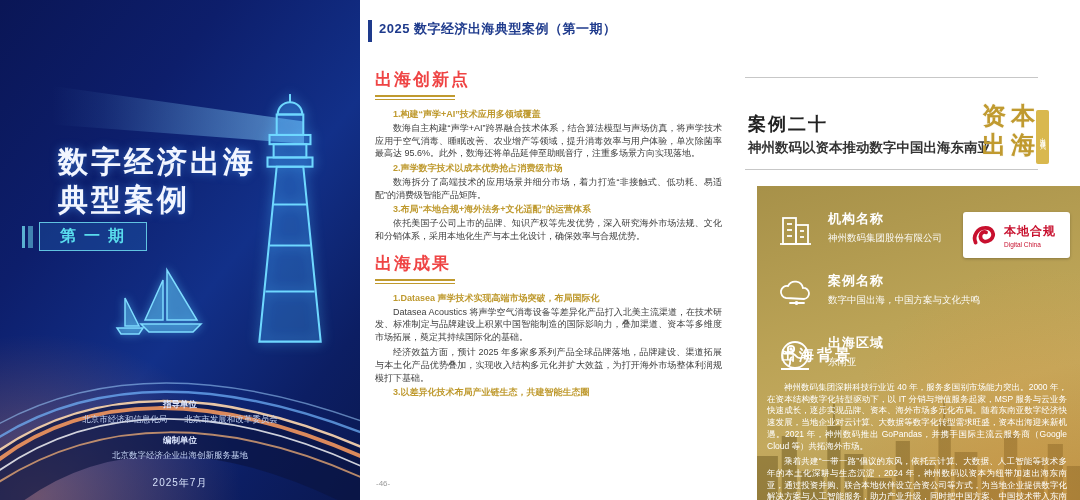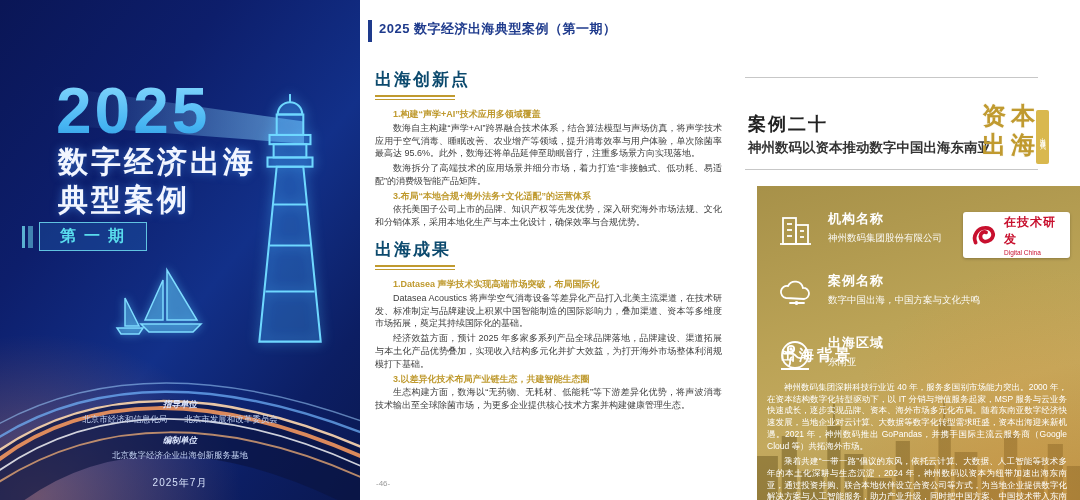--- a/index.html
+++ b/index.html
@@ -20,31 +20,31 @@
   .cover-t1 { position:absolute; left:58px; top:142px; font-size:30px; font-weight:bold; color:#f2f6ff; letter-spacing:3px;
            text-shadow:0 0 8px rgba(80,160,255,.55); }
   .cover-t2 { position:absolute; left:58px; top:180px; font-size:30px; font-weight:bold; color:#f2f6ff; letter-spacing:3px;
            text-shadow:0 0 8px rgba(80,160,255,.55); }
   .issue-wrap { position:absolute; left:22px; top:222px; display:flex; align-items:center; }
   .issue-bar1 { width:3px; height:22px; background:rgba(110,215,235,.8); margin-right:3px; }
   .issue-bar2 { width:5px; height:22px; background:rgba(110,215,235,.55); margin-right:6px; }
   .issue-box { border:1px solid rgba(110,220,240,.85); background:rgba(35,100,180,.35);
            color:#59dced; font-size:16px; font-weight:bold; letter-spacing:8px; padding:3px 14px 3px 20px; }
   .cover-footer { position:absolute; left:0; bottom:10px; width:100%; text-align:center; color:#ccd8f6; }
-  .cf-label { font-size:8.5px; font-weight:bold; color:#dfe8ff; margin-top:9px;font-style:italic; }
+  .cf-label { font-size:8.5px; font-weight:bold; color:#dfe8ff; margin-top:9px; }
   .cf-line  { font-size:8.5px; margin-top:3px; color:#c3d2f2; }
   .cf-date  { font-size:10px; margin-top:14px; color:#d5e0fa; letter-spacing:1px; }
 
   
   .page-mid { position:absolute; left:360px; top:0; width:375px; height:500px; background:#ffffff; overflow:hidden; }
   .mid-header { position:absolute; left:8px; top:20px; display:flex; align-items:flex-start; }
   .mid-header-bar { width:4px; height:22px; background:#1e3a8c; margin-right:7px; }
   .mid-header-text { font-size:13px; font-weight:bold; color:#1e3a8c; letter-spacing:.5px; }
   .mid-content { position:absolute; left:15px; right:13px; top:68px; font-size:9px; line-height:1.42; }
-  .sec-head { color:#0c4a6e; font-weight:bold; font-size:17px; letter-spacing:2px; }
+  .sec-head { color:#ef4444; font-weight:bold; font-size:17px; letter-spacing:2px; }
   .sec-ul1 { width:80px; height:2px; background:#c09a2e; margin-top:3px; }
   .sec-ul2 { width:80px; height:1px; background:#c09a2e; margin-top:2px; margin-bottom:8px; }
   .sec2 { margin-top:9px; }
   p.pt { color:#bf9a2f; font-weight:bold; text-indent:2em; margin:1px 0; }
   p.bd { color:#3d3d3d; text-align:justify; text-indent:2em; margin:0 0 2px; }
   .page-num { position:absolute; left:16px; bottom:12px; font-size:8px; color:#9a9a9a; }
 
   
   .page-right { position:absolute; left:735px; top:0; width:345px; height:500px; background:#ffffff; overflow:hidden;margin-top:36px; }
   .rp-rule { position:absolute; height:1px; background:#c7c7c7; left:10px; width:293px; }
@@ -114,21 +114,20 @@
     <svg style="position:absolute;left:105px;top:258px;width:130px;height:85px;filter:drop-shadow(0 0 4px rgba(90,200,255,.7));" viewBox="0 0 130 85">
       <g stroke="#7fdcff" stroke-width="1.5" fill="rgba(110,220,255,0.35)">
         <polygon points="62,62 62,12 92,62"></polygon>
         <polygon points="58,62 58,22 40,62"></polygon>
         <path d="M36 66 L96 66 L88 74 L44 74 Z"></path>
         <polygon points="20,68 20,40 34,68"></polygon>
         <path d="M12 70 L38 70 L34 76 L16 76 Z"></path>
       </g>
     </svg>
 
-    <div class="cover-year">2025</div>
     <div class="cover-t1">数字经济出海</div>
     <div class="cover-t2">典型案例</div>
 
     <div class="issue-wrap">
       <div class="issue-bar1"></div>
       <div class="issue-bar2"></div>
       <div class="issue-box">第一期</div>
     </div>
 
     <div class="cover-footer">
@@ -146,35 +145,35 @@
       <div class="mid-header-text">2025 数字经济出海典型案例（第一期）</div>
     </div>
 
     <div class="mid-content">
       <div class="sec-head">出海创新点</div>
       <div class="sec-ul1"></div>
       <div class="sec-ul2"></div>
 
       <p class="pt">1.构建“声学+AI”技术应用多领域覆盖</p>
       <p class="bd">数海自主构建“声学+AI”跨界融合技术体系，结合算法模型与声场仿真，将声学技术应用于空气消毒、睡眠改善、农业增产等领域，提升消毒效率与用户体验，单次除菌率最高达 95.6%。此外，数海还将单品延伸至助眠音疗，注重多场景方向实现落地。</p>
+      <p class="pt">2.声学数字技术以成本优势抢占消费级市场</p>
       <p class="bd">数海拆分了高端技术的应用场景并细分市场，着力打造“非接触式、低功耗、易适配”的消费级智能产品矩阵。</p>
       <p class="pt">3.布局“本地合规+海外法务+文化适配”的运营体系</p>
       <p class="bd">依托美国子公司上市的品牌、知识产权等先发优势，深入研究海外市场法规、文化和分销体系，采用本地化生产与本土化设计，确保效率与合规优势。</p>
 
       <div class="sec2">
         <div class="sec-head">出海成果</div>
         <div class="sec-ul1"></div>
         <div class="sec-ul2"></div>
       </div>
 
       <p class="pt">1.Datasea 声学技术实现高端市场突破，布局国际化</p>
       <p class="bd">Datasea Acoustics 将声学空气消毒设备等差异化产品打入北美主流渠道，在技术研发、标准制定与品牌建设上积累中国智能制造的国际影响力，叠加渠道、资本等多维度市场拓展，奠定其持续国际化的基础。</p>
       <p class="bd">经济效益方面，预计 2025 年多家多系列产品全球品牌落地，品牌建设、渠道拓展与本土化产品优势叠加，实现收入结构多元化并扩大效益，为打开海外市场整体利润规模打下基础。</p>
       <p class="pt">3.以差异化技术布局产业链生态，共建智能生态圈</p>
-      <p class="bd">生态构建方面，数海以“无药物、无耗材、低能耗”等下游差异化优势，将声波消毒技术输出至全球除菌市场，为更多企业提供核心技术方案并构建健康管理生态。</p>
     </div>
 
     <div class="page-num">-46-</div>
   </div>
 
   <div class="page-right">
     <div class="rp-rule rp-rule-top"></div>
     <div class="rp-rule rp-rule-bot"></div>
     <div class="rp-case-no">案例二十</div>
     <div class="rp-case-title">神州数码以资本推动数字中国出海东南亚</div>
@@ -257,21 +256,21 @@
         </div>
       </div>
 
       <div class="logo-card">
         <svg class="logo-swirl" viewBox="0 0 32 32">
           <g stroke="#c8102e" fill="none" stroke-linecap="round">
             <path d="M5 21 C4 13 12 7 19 9 C27 11 28 20 21 23 C15 25 10 21 12 16 C13 13 17 12 19 14" stroke-width="4" transform="rotate(-18 16 16)"></path>
           </g>
         </svg>
         <div>
-          <div class="logo-cn">在技术研发</div>
+          <div class="logo-cn">本地合规</div>
           <div class="logo-en">Digital China</div>
         </div>
       </div>
 
       <div class="bg-head">出海背景</div>
       <div class="bg-ul"></div>
       <div class="bg-paras">
         <p>神州数码集团深耕科技行业近 40 年，服务多国别市场能力突出。2000 年，在资本结构数字化转型驱动下，以 IT 分销与增值服务起家，MSP 服务与云业务快速成长，逐步实现品牌、资本、海外市场多元化布局。随着东南亚数字经济快速发展，当地企业对云计算、大数据等数字化转型需求旺盛，资本出海迎来新机遇。2021 年，神州数码推出 GoPandas，并携手国际主流云服务商（Google Cloud 等）共拓海外市场。</p>
         <p>乘着共建“一带一路”倡议的东风，依托云计算、大数据、人工智能等技术多年的本土化深耕与生态沉淀，2024 年，神州数码以资本为纽带加速出海东南亚，通过投资并购、联合本地伙伴设立合资公司等方式，为当地企业提供数字化解决方案与人工智能服务，助力产业升级，同时把中国方案、中国技术带入东南亚，探索数字企业出海新模式。</p>
       </div>

